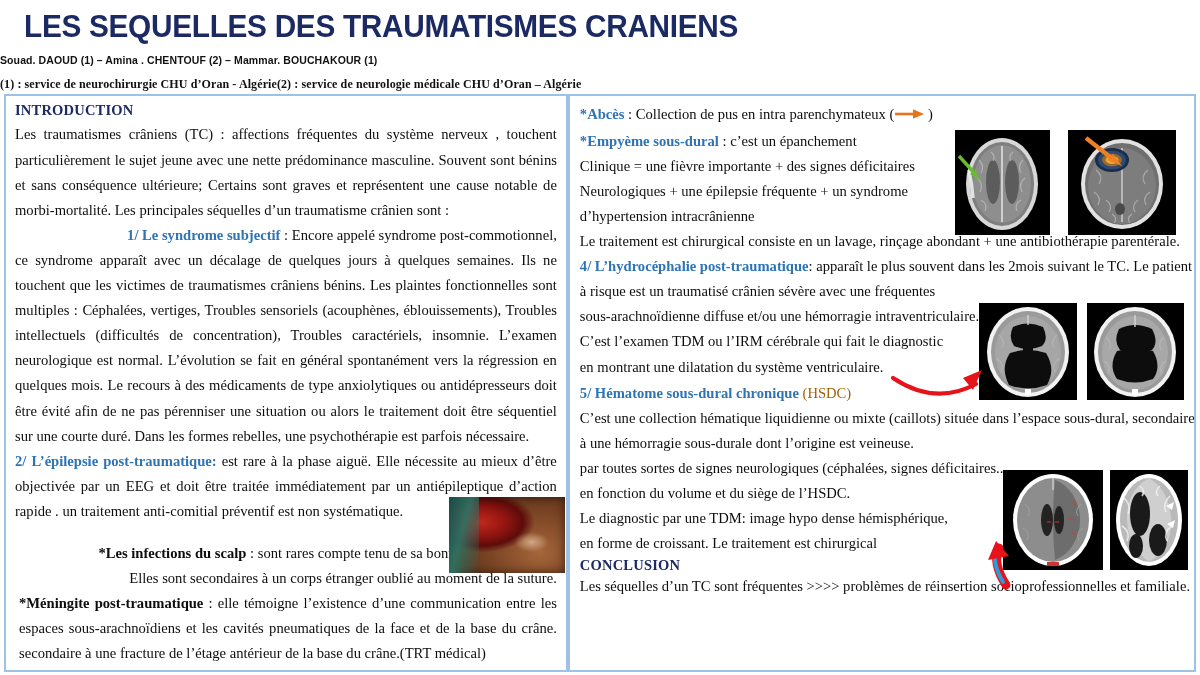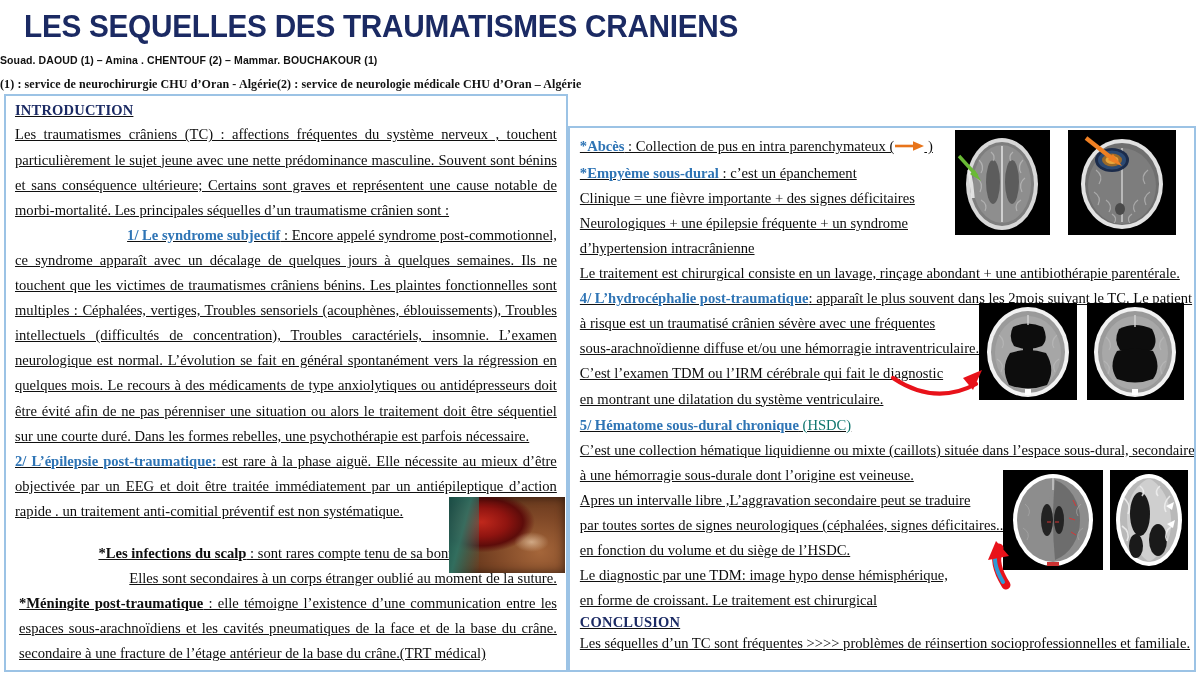--- a/index.html
+++ b/index.html
@@ -52,31 +52,30 @@
   }
 
   
   .columns{
     flex:1 1 auto;
     display:flex;
     gap:0;
     padding:0 4px 3px 4px;
     box-sizing:border-box;
     min-height:0;
-    text-decoration:underline;
   }
   .panel{
     border:2px solid #9cc3e5;
     box-sizing:border-box;
     background:#fff;
     position:relative;
     overflow:hidden;
   }
   .col-left{ width:578px; padding:6px 9px 4px 9px; }
-  .col-right{ flex:1 1 auto; padding:6px 15px 4px 10px;margin-top:32px; }
+  .col-right{ flex:1 1 auto; padding:6px 15px 4px 10px; }
 
   
   .h-sec{
     font-family:"Liberation Serif", serif;
     font-weight:bold;
     font-size:14.5px;
     color:#1b2a63;
     margin:0 0 3px 0;
     letter-spacing:0.2px;
   }
@@ -213,25 +212,24 @@
 
       <p class="line">
         <span class="lbl-blue">4/ L’hydrocéphalie post-traumatique</span><span>: apparaît le plus souvent dans les 2mois suivant le TC. Le patient</span>
       </p>
       <p class="line">à risque est un traumatisé crânien sévère avec une fréquentes</p>
       <p class="line">sous-arachnoïdienne diffuse et/ou une hémorragie intraventriculaire.</p>
       <p class="line">C’est l’examen TDM ou l’IRM cérébrale qui fait le diagnostic</p>
       <p class="line"> en montrant une dilatation du système ventriculaire.</p>
 
       <p class="line" style="margin-top:1px;">
-        <span class="lbl-blue">5/ Hématome sous-dural chronique</span><span style="color:#0f766e;"> (HSDC)</span>
+        <span class="lbl-blue">5/ Hématome sous-dural chronique</span><span style="color:#a16207;"> (HSDC)</span>
       </p>
       <p class="line">C’est une collection hématique liquidienne ou mixte (caillots) située dans l’espace sous-dural, secondaire</p>
       <p class="line">à une hémorragie  sous-durale dont l’origine est veineuse.</p>
-      <p class="line">Apres un intervalle libre ,L’aggravation secondaire peut se traduire</p>
       <p class="line">par toutes sortes de signes neurologiques (céphalées, signes déficitaires..</p>
       <p class="line">en fonction du volume et du siège de l’HSDC.</p>
       <p class="line"> Le diagnostic par une TDM: image hypo dense hémisphérique,</p>
       <p class="line"> en forme de croissant.  Le traitement est chirurgical</p>
 
       <div class="h-sec" style="margin:1px 0 0 0;">CONCLUSION</div>
       <p class="line">Les séquelles d’un TC sont fréquentes &gt;&gt;&gt;&gt; problèmes de réinsertion socioprofessionnelles et familiale.</p>
     </div>
   </div>
 

